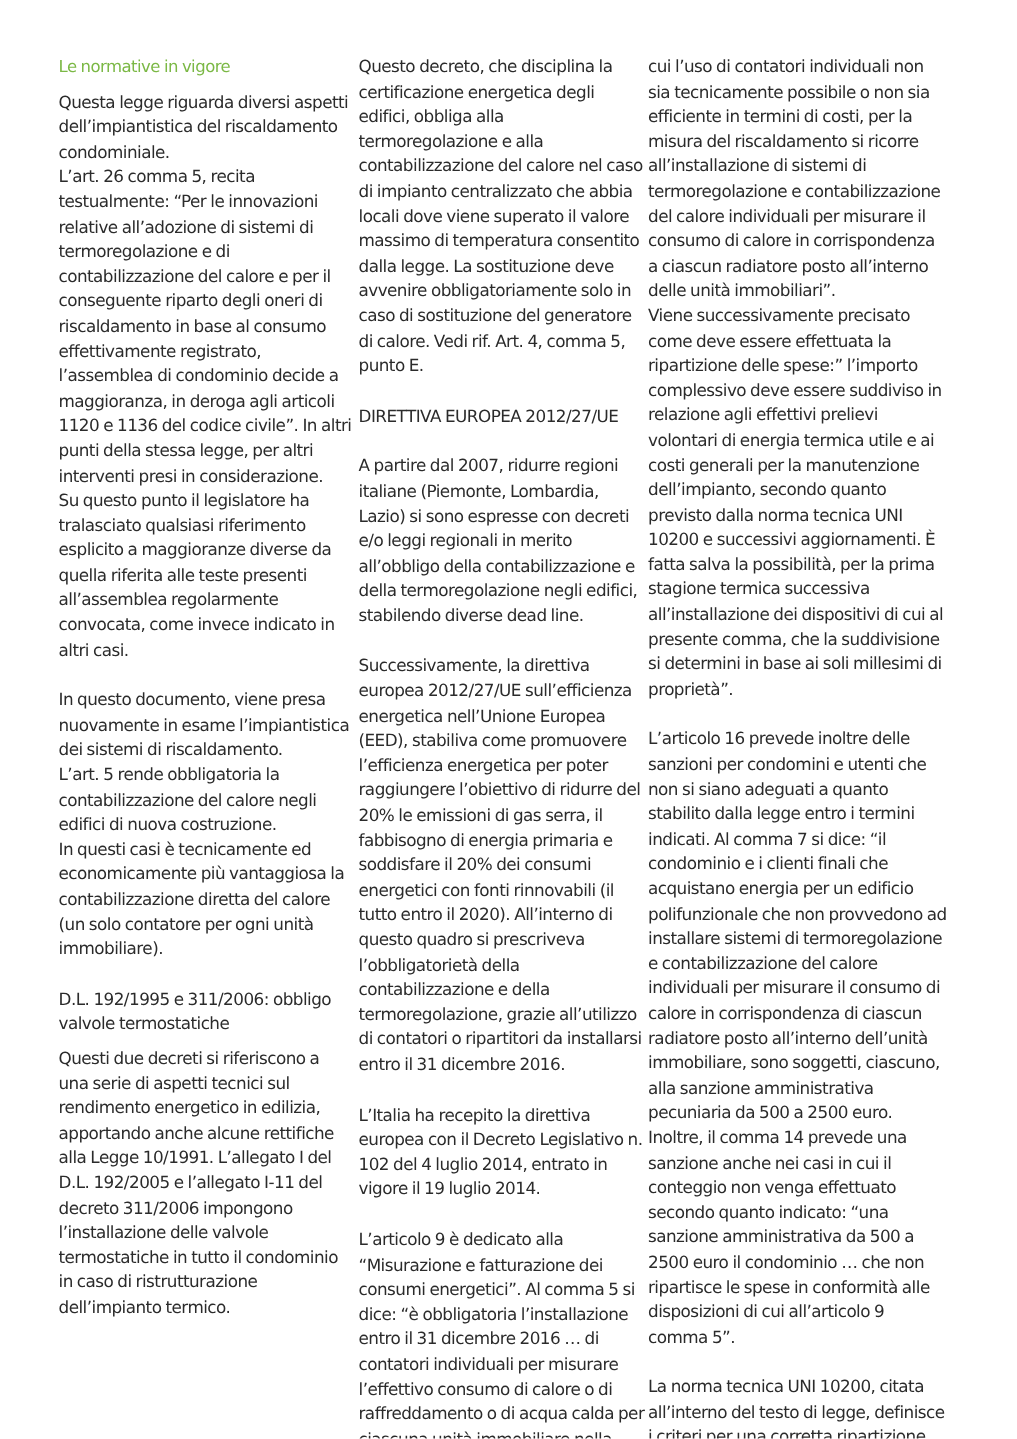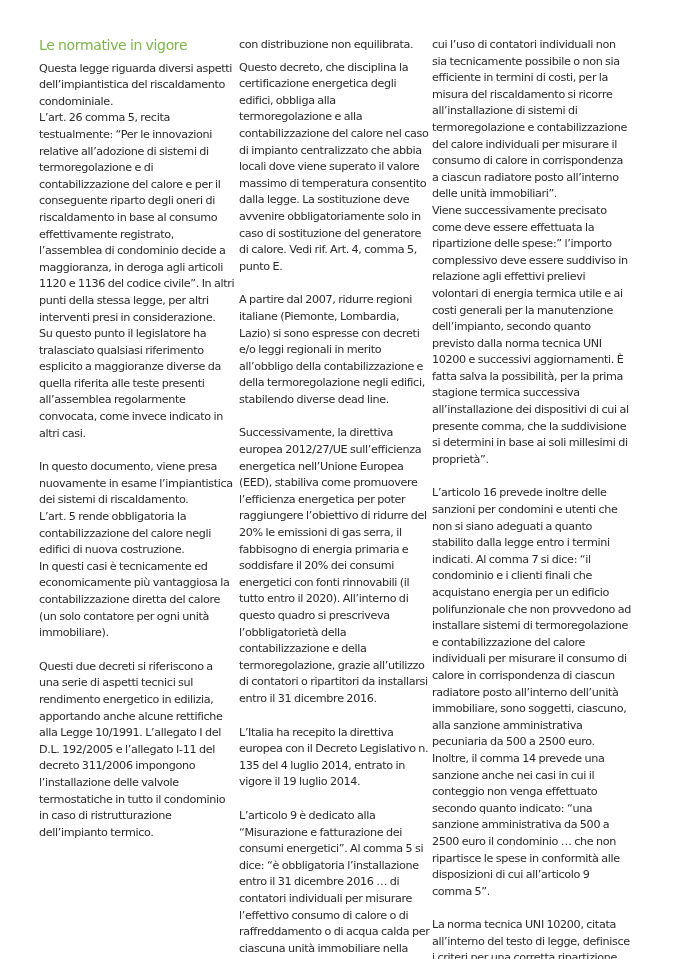--- a/index.html
+++ b/index.html
@@ -3,46 +3,47 @@
 <meta charset="utf-8">
 <style>
   html, body { margin: 0; padding: 0; background: #ffffff; }
   body { width: 678px; height: 959px; position: relative; overflow: hidden;
          font-family: "DejaVu Sans", sans-serif; color: #2b2b2b; }
   .col { position: absolute; top: 37px; font-size: 11.2px; line-height: 16.6px;
          letter-spacing: -0.35px; word-spacing: -0.5px; }
   .c1 { left: 39px; width: 196px; }
   .c2 { left: 239px; width: 192px; }
   .c3 { left: 432px; width: 200px; }
-  .title { color: #7bb845; font-size: 14px; margin: 0 0 7px 0; }
+  .title { color: #7bb845; font-size: 11px; margin: 0 0 7px 0; }
   .head { margin: 0 0 6px 0; }
   .p { margin: 0 0 10px 0; white-space: pre-line; }
   .p.gap { margin-bottom: 17px; }
 </style>
 </head>
 <body>
 
 <div class="col c1">
   <div class="title">Le normative in vigore</div>
   <div class="p gap">Questa legge riguarda diversi aspetti dell’impiantistica del riscaldamento condominiale.
 L’art. 26 comma 5, recita testualmente: “Per le innovazioni relative all’adozione di sistemi di termoregolazione e di contabilizzazione del calore e per il conseguente riparto degli oneri di riscaldamento in base al consumo effettivamente registrato, l’assemblea di condominio decide a maggioranza, in deroga agli articoli 1120 e 1136 del codice civile”. In altri punti della stessa legge, per altri interventi presi in considerazione.
 Su questo punto il legislatore ha tralasciato qualsiasi riferimento esplicito a maggioranze diverse da quella riferita alle teste presenti all’assemblea regolarmente convocata, come invece indicato in altri casi.</div>
   <div class="p gap">In questo documento, viene presa nuovamente in esame l’impiantistica dei sistemi di riscaldamento.
 L’art. 5 rende obbligatoria la contabilizzazione del calore negli edifici di nuova costruzione.
 In questi casi è tecnicamente ed economicamente più vantaggiosa la contabilizzazione diretta del calore (un solo contatore per ogni unità immobiliare).</div>
+  <div class="head">D.L. 192/1995 e 311/2006: obbligo valvole termostatiche</div>
   <div class="p">Questi due decreti si riferiscono a una serie di aspetti tecnici sul rendimento energetico in edilizia, apportando anche alcune rettifiche alla Legge 10/1991. L’allegato I del D.L. 192/2005 e l’allegato I-11 del decreto 311/2006 impongono l’installazione delle valvole termostatiche in tutto il condominio in caso di ristrutturazione dell’impianto termico.</div>
 
 </div>
 
 <div class="col c2">
-  <div class="head">con distribuzione non equilibrata.</div>
   <div class="p gap">Questo decreto, che disciplina la certificazione energetica degli edifici, obbliga alla termoregolazione e alla contabilizzazione del calore nel caso di impianto centralizzato che abbia locali dove viene superato il valore massimo di temperatura consentito dalla legge. La sostituzione deve avvenire obbligatoriamente solo in caso di sostituzione del generatore di calore. Vedi rif. Art. 4, comma 5, punto E.</div>
+  <div class="p gap">DIRETTIVA EUROPEA 2012/27/UE</div>
   <div class="p gap">A partire dal 2007, ridurre regioni italiane (Piemonte, Lombardia, Lazio) si sono espresse con decreti e/o leggi regionali in merito all’obbligo della contabilizzazione e della termoregolazione negli edifici, stabilendo diverse dead line.</div>
   <div class="p gap">Successivamente, la direttiva europea 2012/27/UE sull’efficienza energetica nell’Unione Europea (EED), stabiliva come promuovere l’efficienza energetica per poter raggiungere l’obiettivo di ridurre del 20% le emissioni di gas serra, il fabbisogno di energia primaria e soddisfare il 20% dei consumi energetici con fonti rinnovabili (il tutto entro il 2020). All’interno di questo quadro si prescriveva l’obbligatorietà della contabilizzazione e della termoregolazione, grazie all’utilizzo di contatori o ripartitori da installarsi entro il 31 dicembre 2016.</div>
-  <div class="p gap">L’Italia ha recepito la direttiva europea con il Decreto Legislativo n. 135 del 4 luglio 2014, entrato in vigore il 19 luglio 2014.</div>
+  <div class="p gap">L’Italia ha recepito la direttiva europea con il Decreto Legislativo n. 102 del 4 luglio 2014, entrato in vigore il 19 luglio 2014.</div>
   <div class="p">L’articolo 9 è dedicato alla “Misurazione e fatturazione dei consumi energetici”. Al comma 5 si dice: “è obbligatoria l’installazione entro il 31 dicembre 2016 … di contatori individuali per misurare l’effettivo consumo di calore o di raffreddamento o di acqua calda per ciascuna unità immobiliare nella misura in cui sia tecnicamente possibile, efficiente in termini di costi e proporzionato rispetto ai risparmi energetici potenziali.” e proseguendo: “nei casi in</div>
 </div>
 
 <div class="col c3">
   <div class="p gap">cui l’uso di contatori individuali non sia tecnicamente possibile o non sia efficiente in termini di costi, per la misura del riscaldamento si ricorre all’installazione di sistemi di termoregolazione e contabilizzazione del calore individuali per misurare il consumo di calore in corrispondenza a ciascun radiatore posto all’interno delle unità immobiliari”.
 Viene successivamente precisato come deve essere effettuata la ripartizione delle spese:” l’importo complessivo deve essere suddiviso in relazione agli effettivi prelievi volontari di energia termica utile e ai costi generali per la manutenzione dell’impianto, secondo quanto previsto dalla norma tecnica UNI 10200 e successivi aggiornamenti. È fatta salva la possibilità, per la prima stagione termica successiva all’installazione dei dispositivi di cui al presente comma, che la suddivisione si determini in base ai soli millesimi di proprietà”.</div>
   <div class="p gap">L’articolo 16 prevede inoltre delle sanzioni per condomini e utenti che non si siano adeguati a quanto stabilito dalla legge entro i termini indicati. Al comma 7 si dice: “il condominio e i clienti finali che acquistano energia per un edificio polifunzionale che non provvedono ad installare sistemi di termoregolazione e contabilizzazione del calore individuali per misurare il consumo di calore in corrispondenza di ciascun radiatore posto all’interno dell’unità immobiliare, sono soggetti, ciascuno, alla sanzione amministrativa pecuniaria da 500 a 2500 euro.  Inoltre, il comma 14 prevede una sanzione anche nei casi in cui il conteggio non venga effettuato secondo quanto indicato: “una sanzione amministrativa da 500 a 2500 euro il condominio … che non ripartisce le spese in conformità alle disposizioni di cui all’articolo 9 comma 5”.</div>
   <div class="p">La norma tecnica UNI 10200, citata all’interno del testo di legge, definisce i criteri per una corretta ripartizione delle spese energetiche dei condomini dotati di sistemi di contabilizzazione.</div>
 </div>
 

